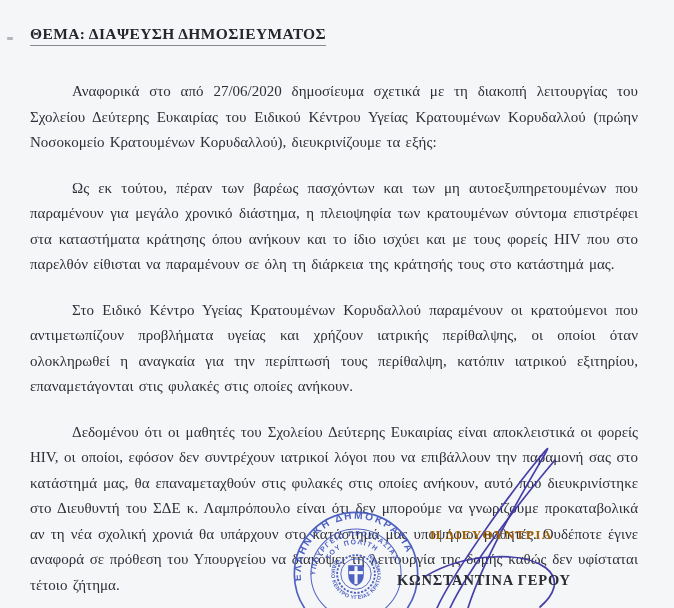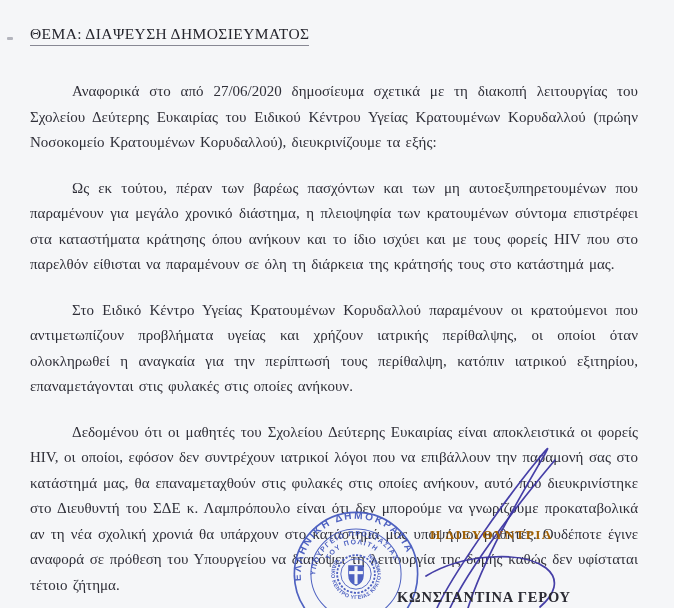--- a/index.html
+++ b/index.html
@@ -16,21 +16,21 @@
     background:var(--bg);
     overflow:hidden;
     font-family:"Liberation Serif","DejaVu Serif",serif;
     color:var(--text-color);
   }
   .doc-body{
     position:absolute;left:0;top:0;width:674px;
     padding:24px 36px 0 30px;
   }
   .doc-title{
-    font-size:15.5px;font-weight:normal;letter-spacing:.4px;
+    font-size:15.5px;font-weight:bold;letter-spacing:.4px;
     color:#26262e;
     line-height:20px;
     margin-bottom:13px;
     display:inline-block;
     border-bottom:1.4px solid rgba(45,45,65,.55);
     padding-bottom:1px;
   }
   .doc-title-wrap{line-height:20px;}
   p.body-par{
     font-size:15px;
@@ -40,21 +40,21 @@
     word-spacing:1.5px;
     margin-top:20px;
   }
   
   .role-title{
     position:absolute;left:430px;top:527px;
     font-size:13.5px;font-weight:bold;letter-spacing:1.2px;
     color:#a16207;white-space:nowrap;
   }
   .sig-name{
-    position:absolute;left:397px;top:589px;
+    position:absolute;left:397px;top:572px;
     font-size:14.5px;font-weight:bold;letter-spacing:.8px;
     color:#2b2b33;white-space:nowrap;
   }
   
   .stamp{
     position:absolute;left:287px;top:505px;
     width:138px;height:138px;
     opacity:.92;
   }
   .stamp .ring{stroke:var(--stamp-blue);fill:none;}

